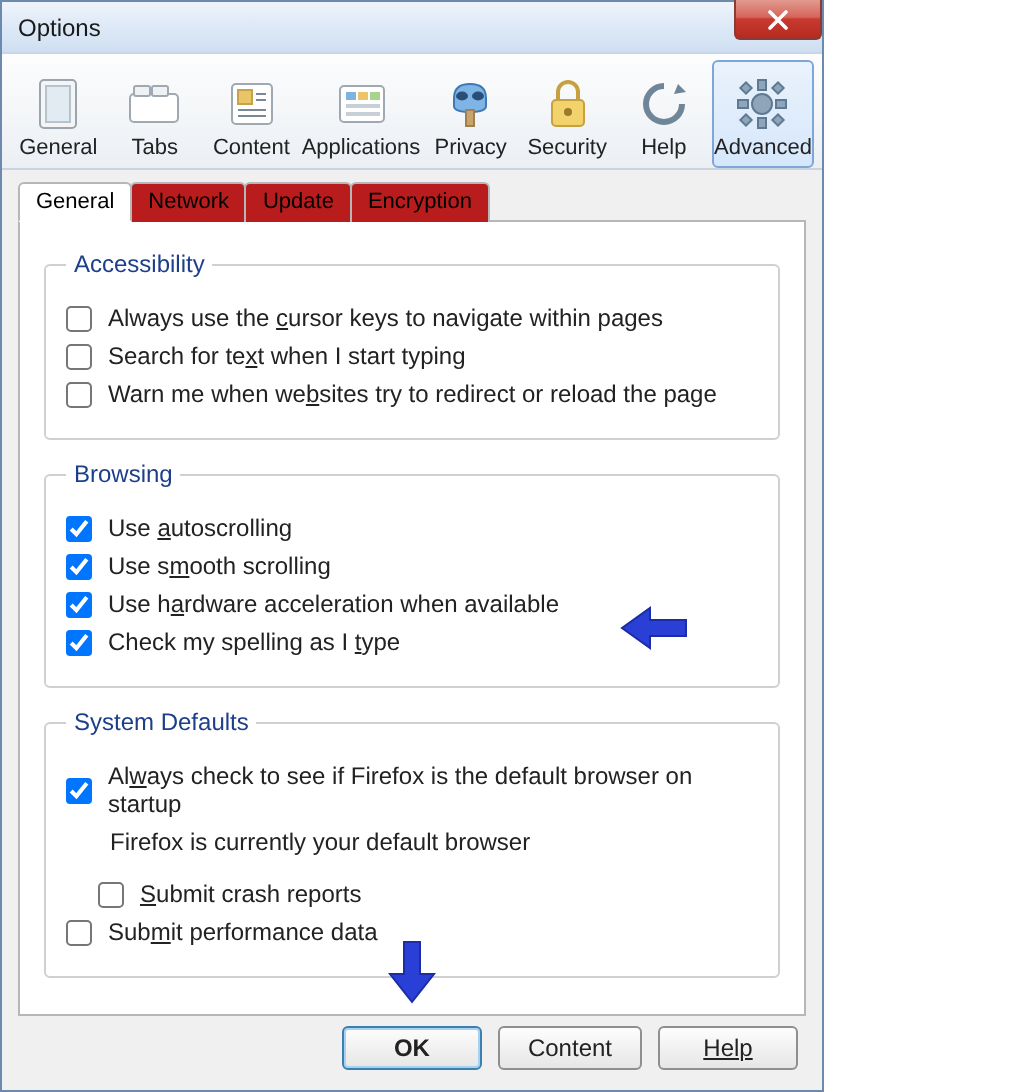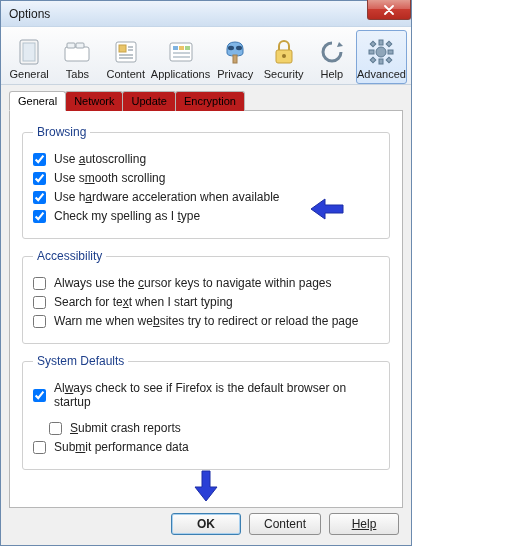--- a/index.html
+++ b/index.html
@@ -154,20 +154,36 @@
 
   <div class="subtabs">
     <div class="subtab active">General</div>
     <div class="subtab">Network</div>
     <div class="subtab">Update</div>
     <div class="subtab">Encryption</div>
   </div>
 
   <div class="tabpanel" style="height:398px;">
 
+    <fieldset>
+      <legend>Accessibility</legend>
+      <div class="row">
+          <input type="checkbox" style="">
+          <span class="txt">Always use the <u>c</u>ursor keys to navigate within pages</span>
+        </div>
+      <div class="row">
+          <input type="checkbox" style="">
+          <span class="txt">Search for te<u>x</u>t when I start typing</span>
+        </div>
+      <div class="row">
+          <input type="checkbox" style="">
+          <span class="txt">Warn me when we<u>b</u>sites try to redirect or reload the page</span>
+        </div>
+    </fieldset>
+
     <fieldset style="position:relative;">
       <legend>Browsing</legend>
       <div class="row">
           <input type="checkbox" checked="" style="">
           <span class="txt">Use <u>a</u>utoscrolling</span>
         </div>
       <div class="row">
           <input type="checkbox" checked="" style="">
           <span class="txt">Use s<u>m</u>ooth scrolling</span>
         </div>
@@ -178,41 +194,26 @@
       <div class="row">
           <input type="checkbox" checked="" style="">
           <span class="txt">Check my spelling as I <u>t</u>ype</span>
         </div>
       <svg class="arrow-right" style="left:286px; top:58px;" width="36" height="24" viewBox="0 0 36 24">
           <path d="M34 8 L16 8 L16 2 L2 12 L16 22 L16 16 L34 16 Z" fill="#2a3fd6" stroke="#1b2ca6" stroke-width="1"></path>
         </svg>
     </fieldset>
 
     <fieldset>
-      <legend>Accessibility</legend>
-      <div class="row">
-          <input type="checkbox" style="">
-          <span class="txt">Always use the <u>c</u>ursor keys to navigate within pages</span>
-        </div>
-      <div class="row">
-          <input type="checkbox" style="">
-          <span class="txt">Search for te<u>x</u>t when I start typing</span>
-        </div>
-      <div class="row">
-          <input type="checkbox" style="">
-          <span class="txt">Warn me when we<u>b</u>sites try to redirect or reload the page</span>
-        </div>
-    </fieldset>
-
-    <fieldset>
       <legend>System Defaults</legend>
       <div class="row">
           <input type="checkbox" checked="" style="">
           <span class="txt">Al<u>w</u>ays check to see if Firefox is the default browser on startup</span>
         </div>
+      <div class="sub">Firefox is currently your default browser</div>
       <div class="row" style="margin-top:12px;padding-left:16px;">
           <input type="checkbox" style="">
           <span class="txt"><u>S</u>ubmit crash reports</span>
         </div>
       <div class="row">
           <input type="checkbox" style="">
           <span class="txt">Sub<u>m</u>it performance data</span>
         </div>
     </fieldset>
 

